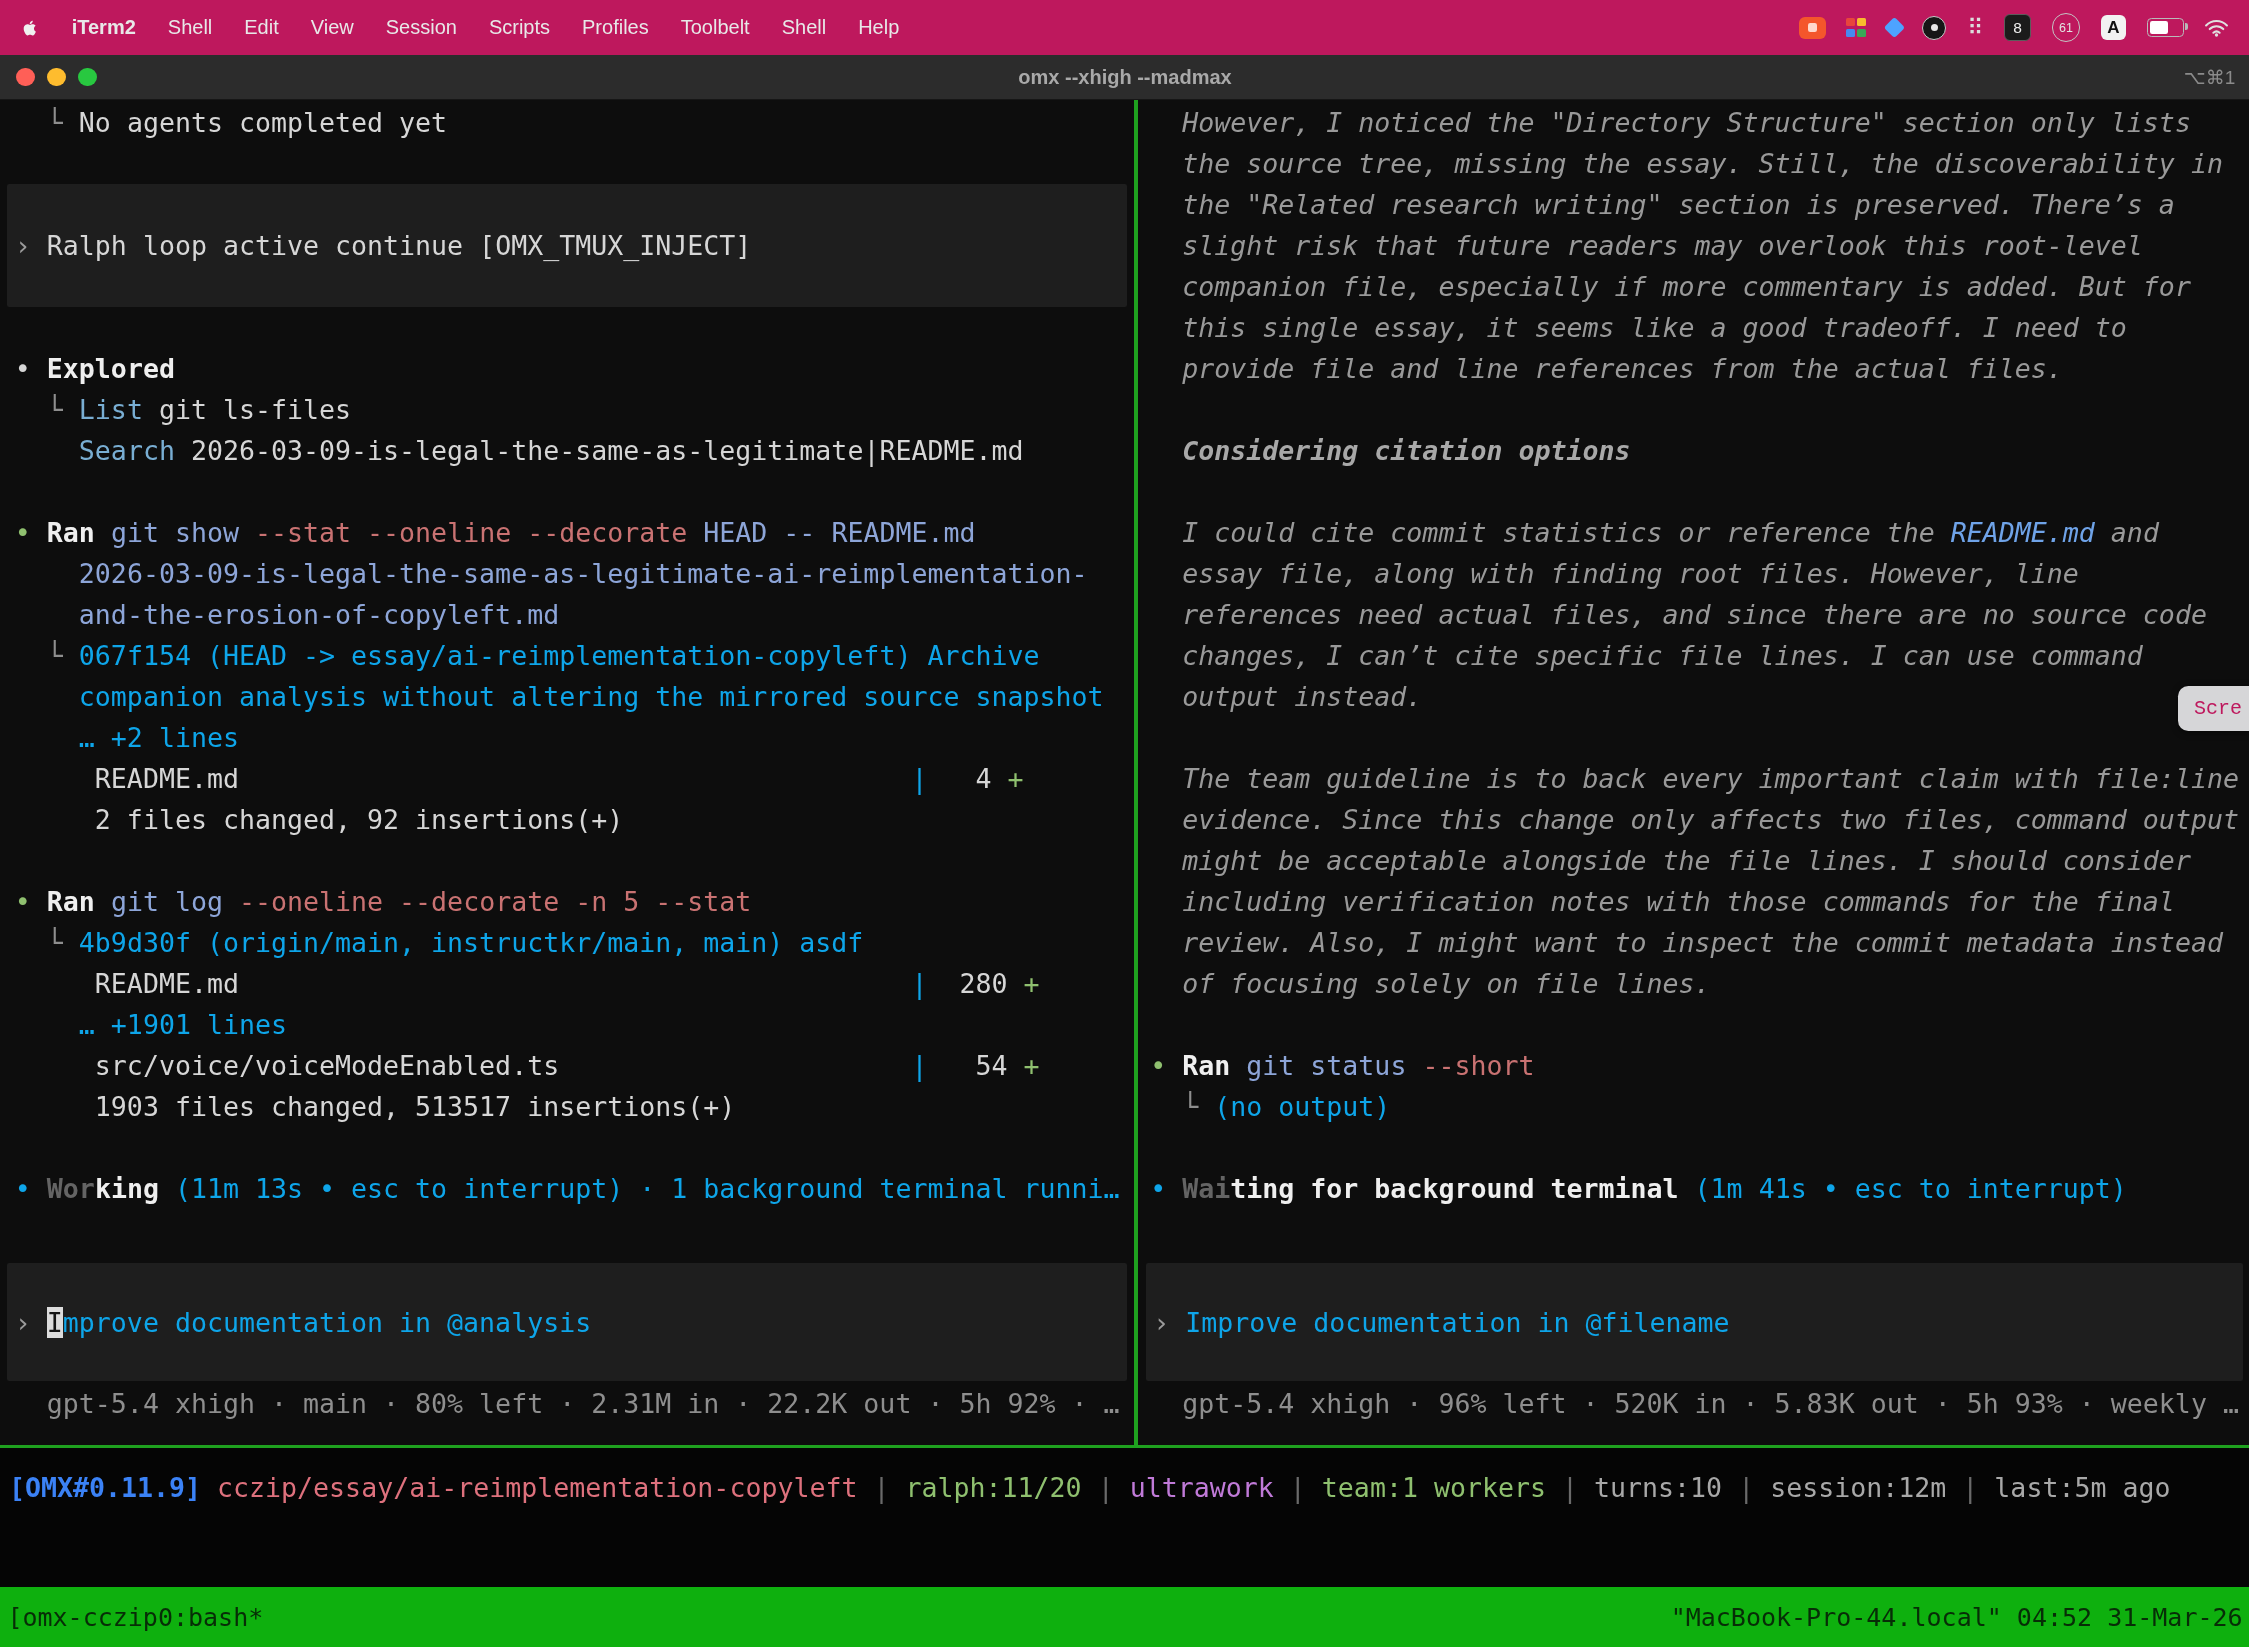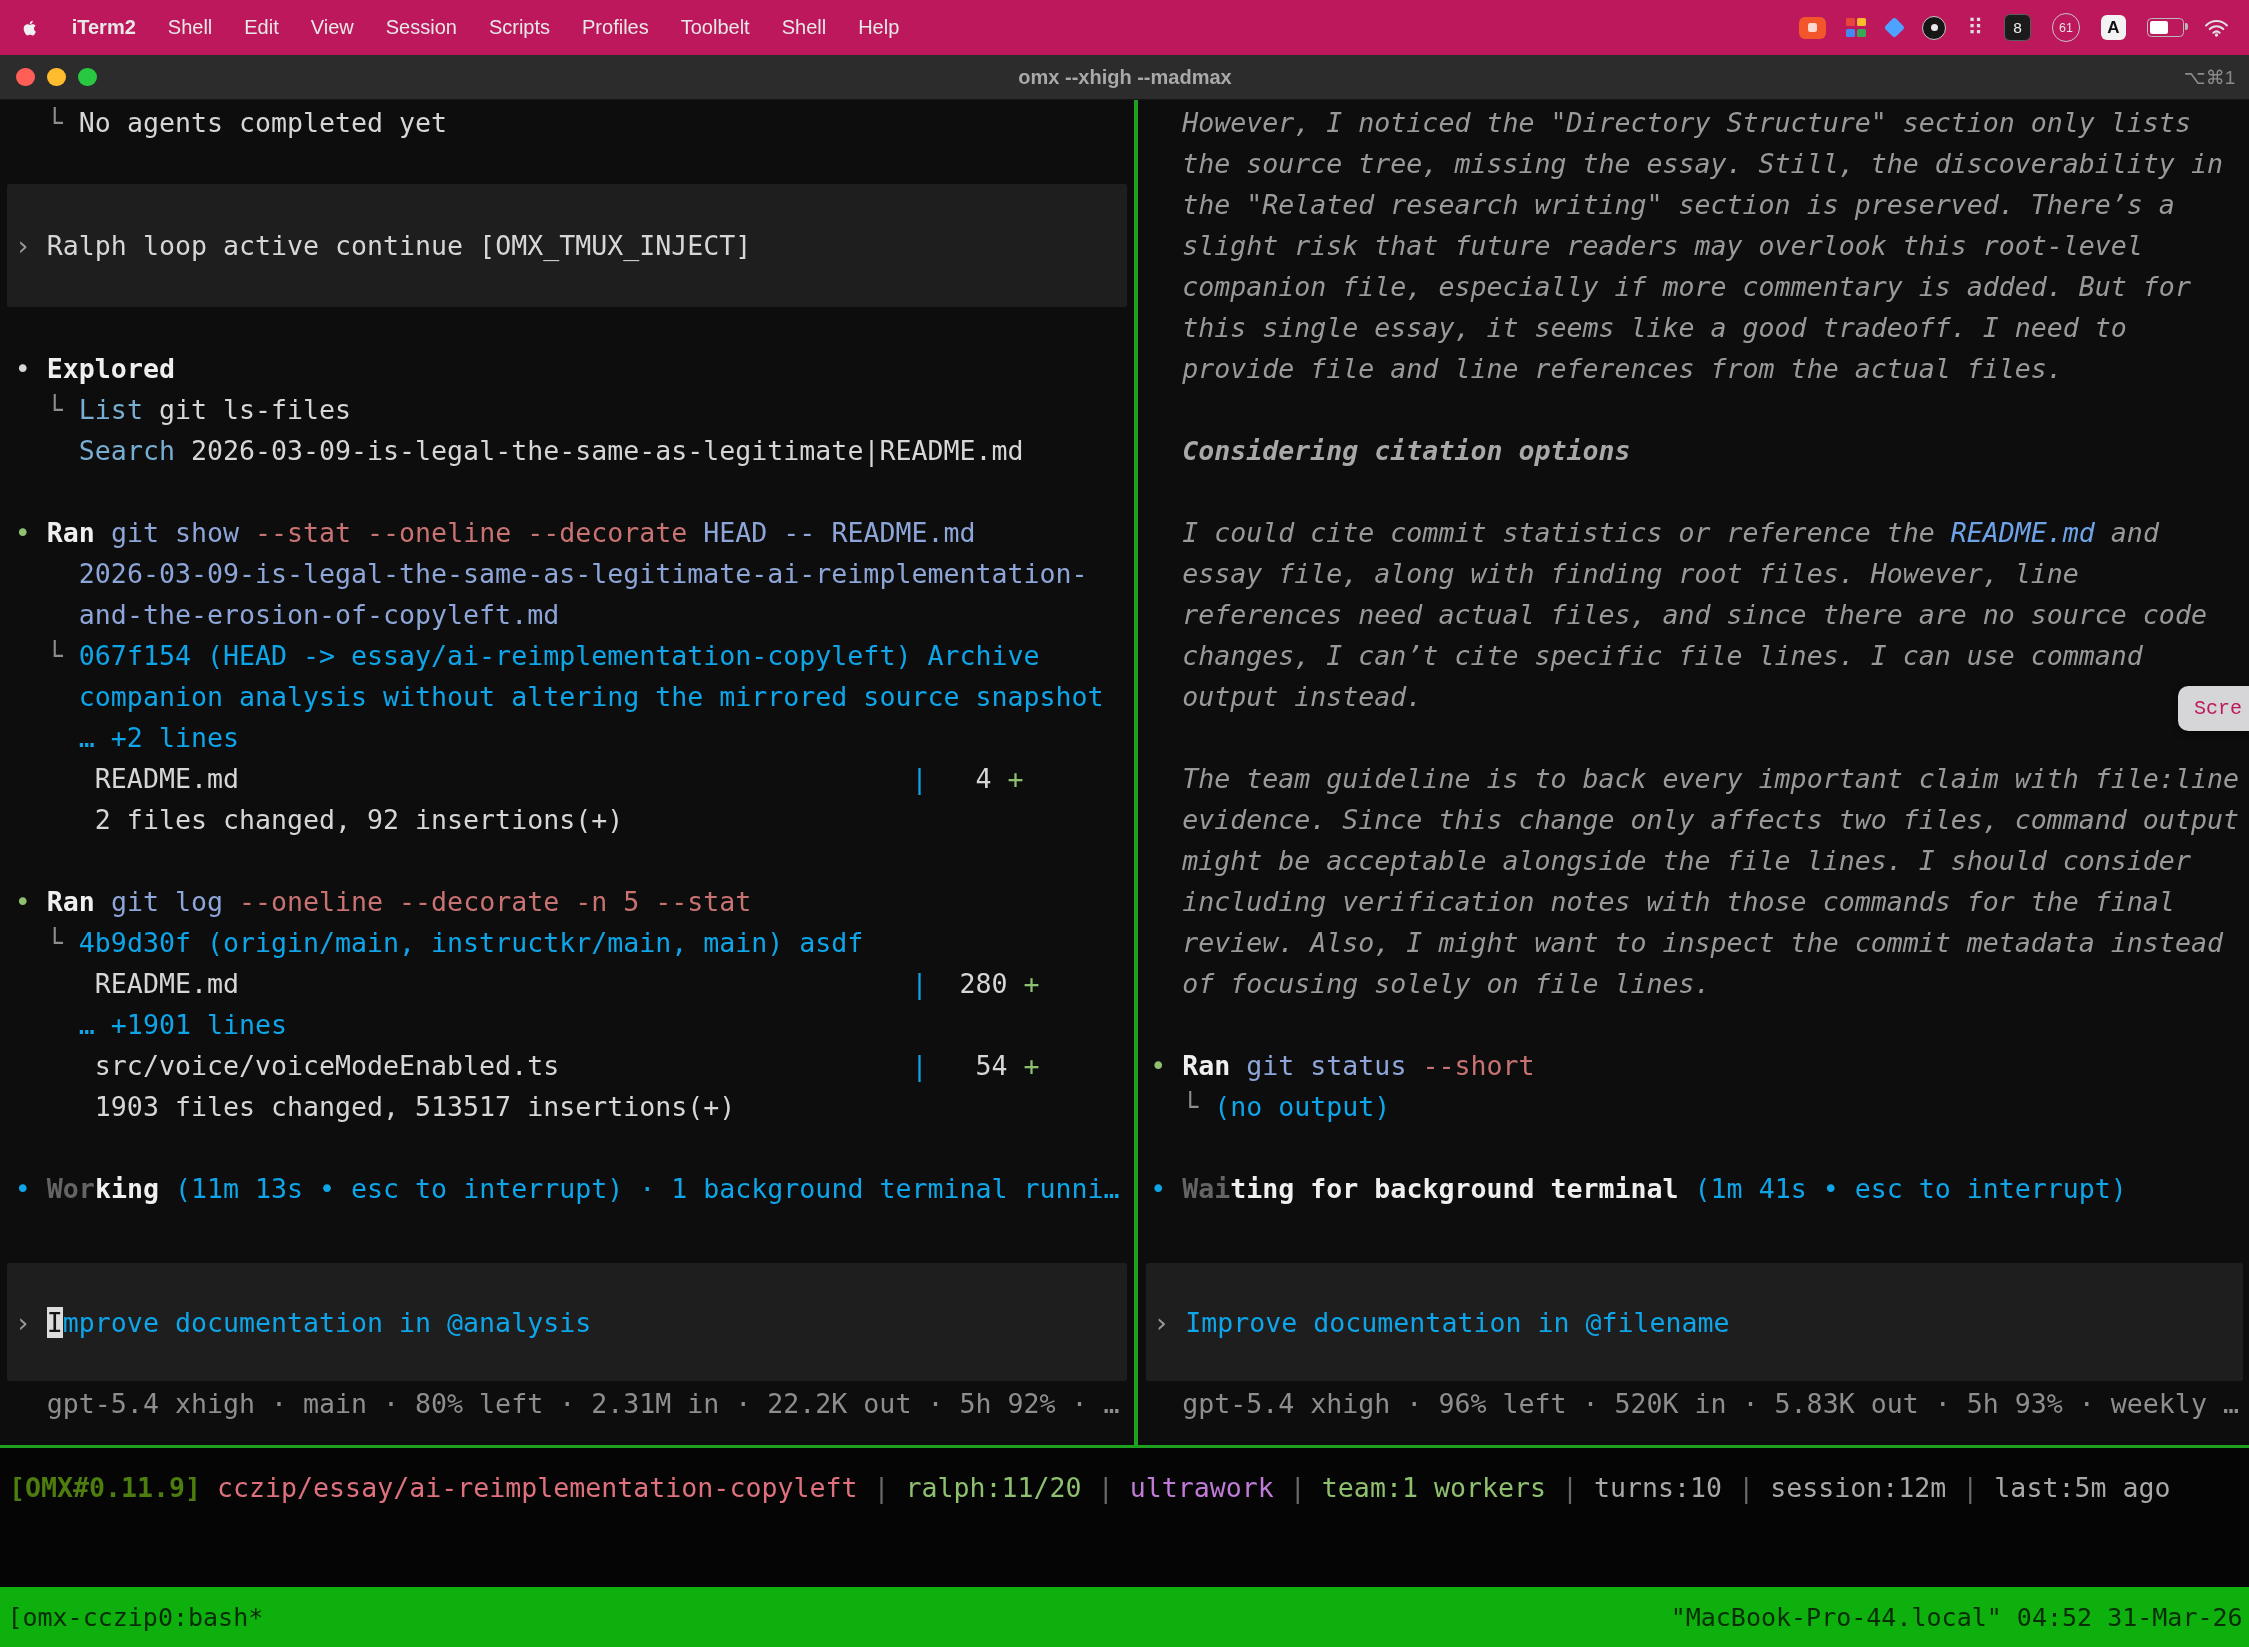--- a/index.html
+++ b/index.html
@@ -73,21 +73,21 @@
   .seg-label{color:#79aed3;margin-top:19px;}
   .seg-cmd{color:#8da5d8;}
   .seg-flag{color:#c97272;}
   .seg-green{color:#8fc06f;}
   .seg-shim{color:#646464;font-weight:700;}
   .seg-think{color:#999999;font-style:italic;}
   .seg-thinkbold{color:#a8a8a8;font-style:italic;font-weight:700;}
   .seg-link{color:#6fa3e8;font-style:italic;}
   .seg-cursor{background:#dcdcdc;color:#141414;}
   .seg-file56{display:inline-block;width:56ch;color:#d6d6d6;white-space:pre;}
-  .seg-omx-title{color:#4d7c0f;font-weight:700;}
+  .seg-omx-title{color:#3b82f6;font-weight:700;}
   .seg-omx-path{color:#de717d;}
   .seg-omx-sep{color:#6a6a6a;}
   .seg-omx-green{color:#8fc06f;}
   .seg-omx-magenta{color:#c07ad8;}
   .seg-omx-gray{color:#a8a8a8;}
 
   
   .h-divider{position:absolute;top:1445px;left:0;width:2250px;height:3px;background:#1fa11f;}
   .omx-bar{position:absolute;top:1448px;left:0;width:2250px;height:140px;background:#050505;
            padding:18.5px 0 0 8.9px;font-size:26.6px;line-height:41px;white-space:pre;box-sizing:border-box;}

